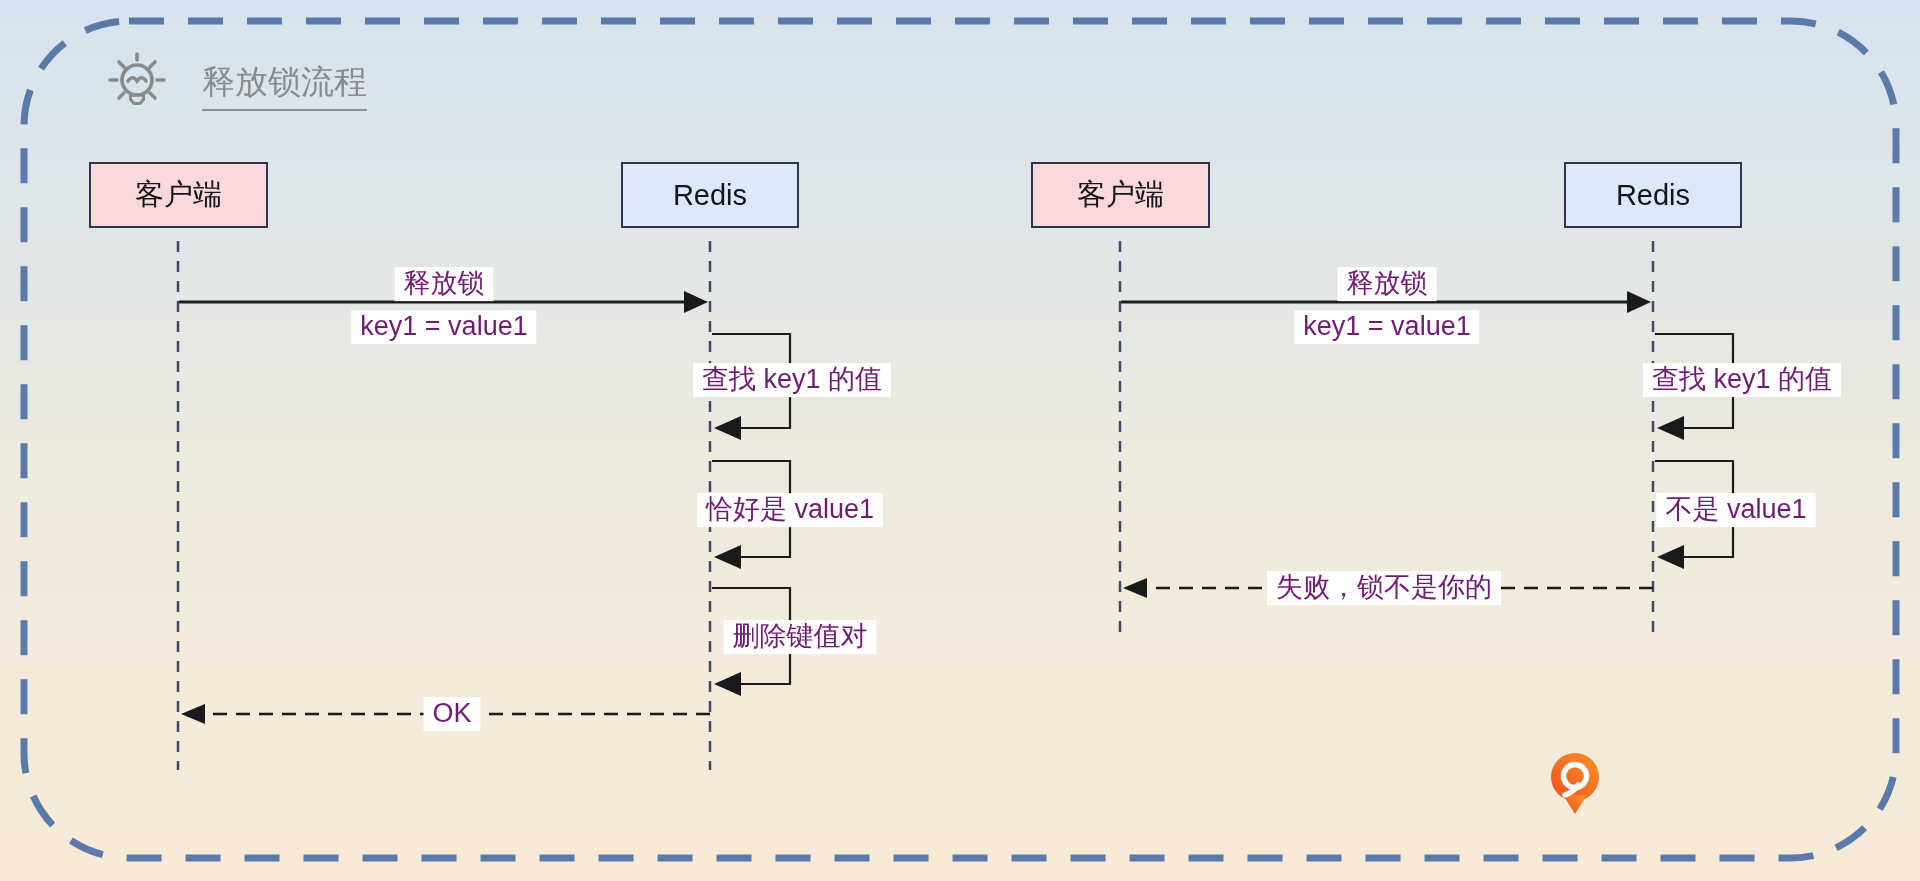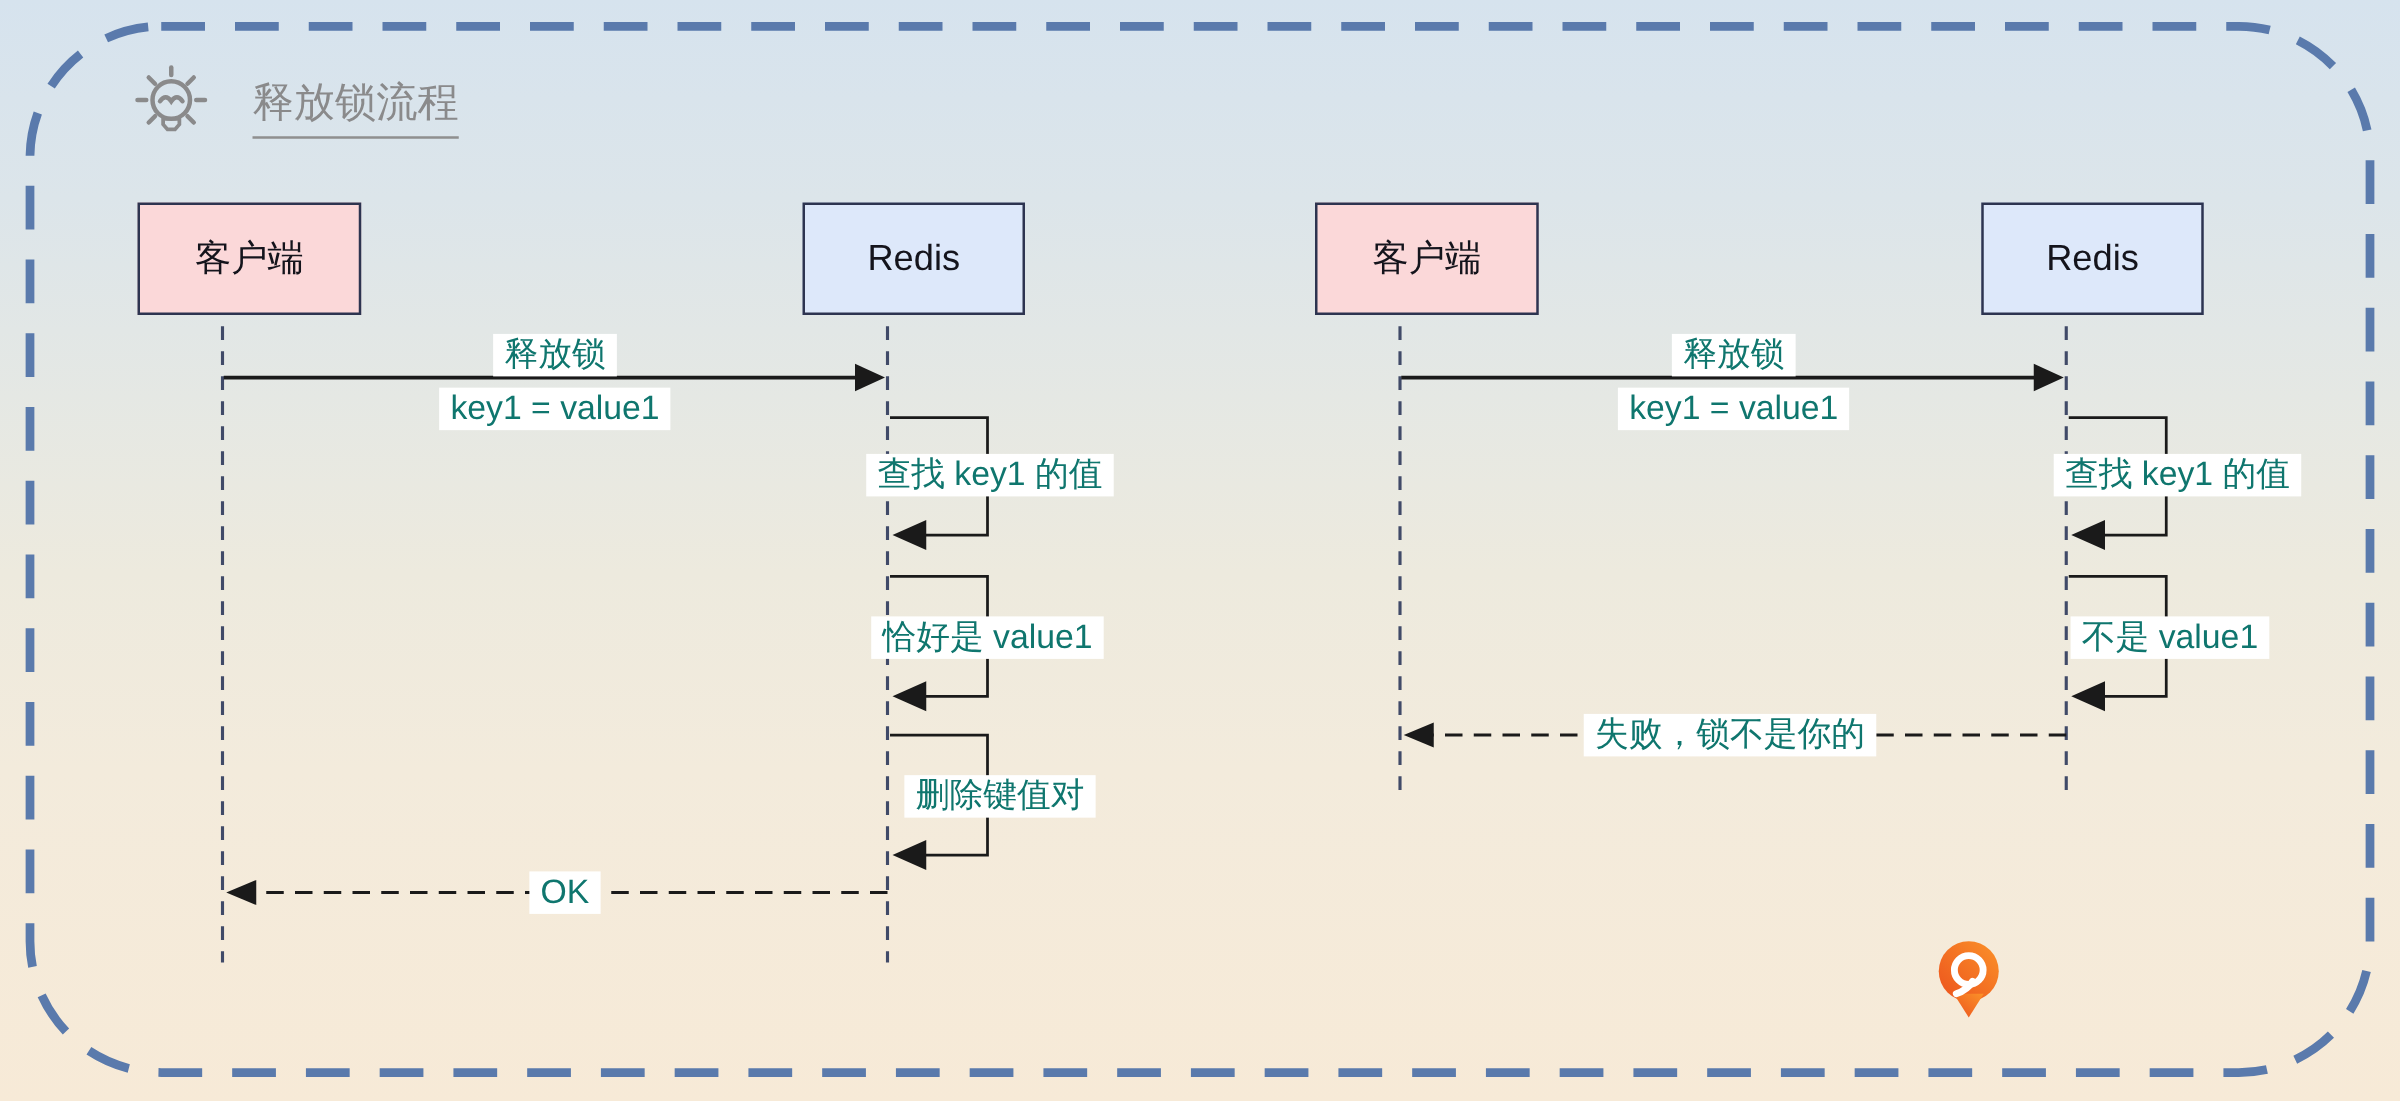--- a/index.html
+++ b/index.html
@@ -22,39 +22,38 @@
     font-size: 33px;
     color: #8a8a8b;
     border-bottom: 2px solid #8f8f8f;
     padding-bottom: 4px;
     white-space: nowrap;
   }
 
   .actor {
     position: absolute;
     top: 162px;
-    height: 90px;
+    height: 66px;
     box-sizing: border-box;
     border: 2px solid #2d3450;
     display: flex;
     align-items: center;
     justify-content: center;
     font-size: 29px;
     color: #14141c;
     white-space: nowrap;
-    margin-left: 21px;
   }
   .actor.pink { background: #fbd8d9; }
   .actor.blue { background: #dde8fa; }
 
   .msg-label {
     position: absolute;
     transform: translate(-50%, -50%);
     background: #ffffff;
-    color: #0f766e;
+    color: #701a75;
     font-size: 27px;
     line-height: 1.25;
     padding: 0 9px;
     white-space: nowrap;
   }
 
   .logo { position: absolute; left: 1549px; top: 752px; display: flex; align-items: center; }
   .logo-icon { width: 52px; height: 64px; }
   .logo-text {
     margin-left: 14px;

